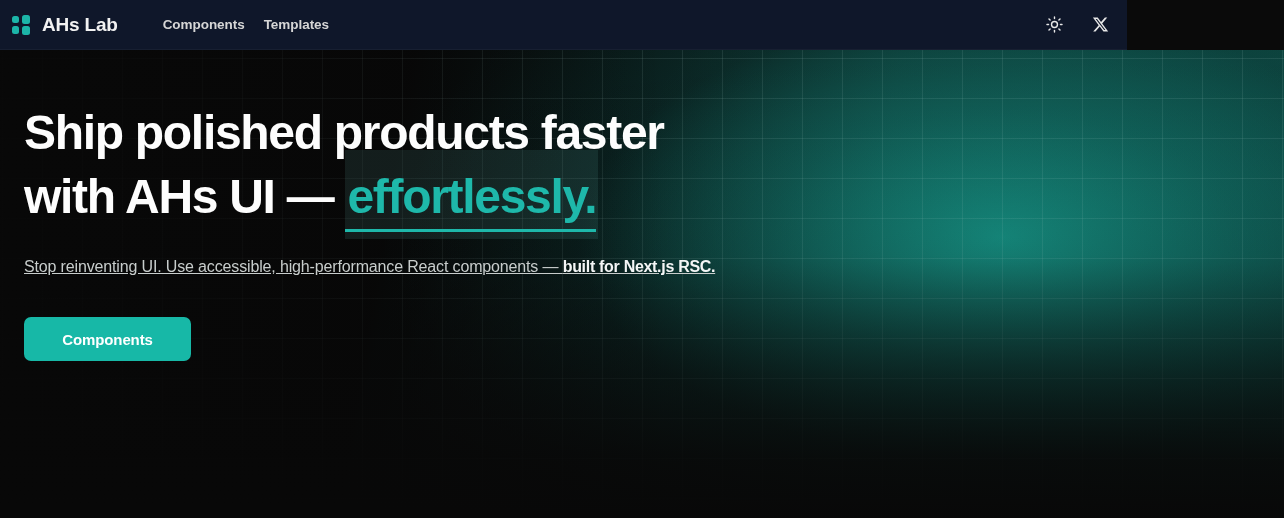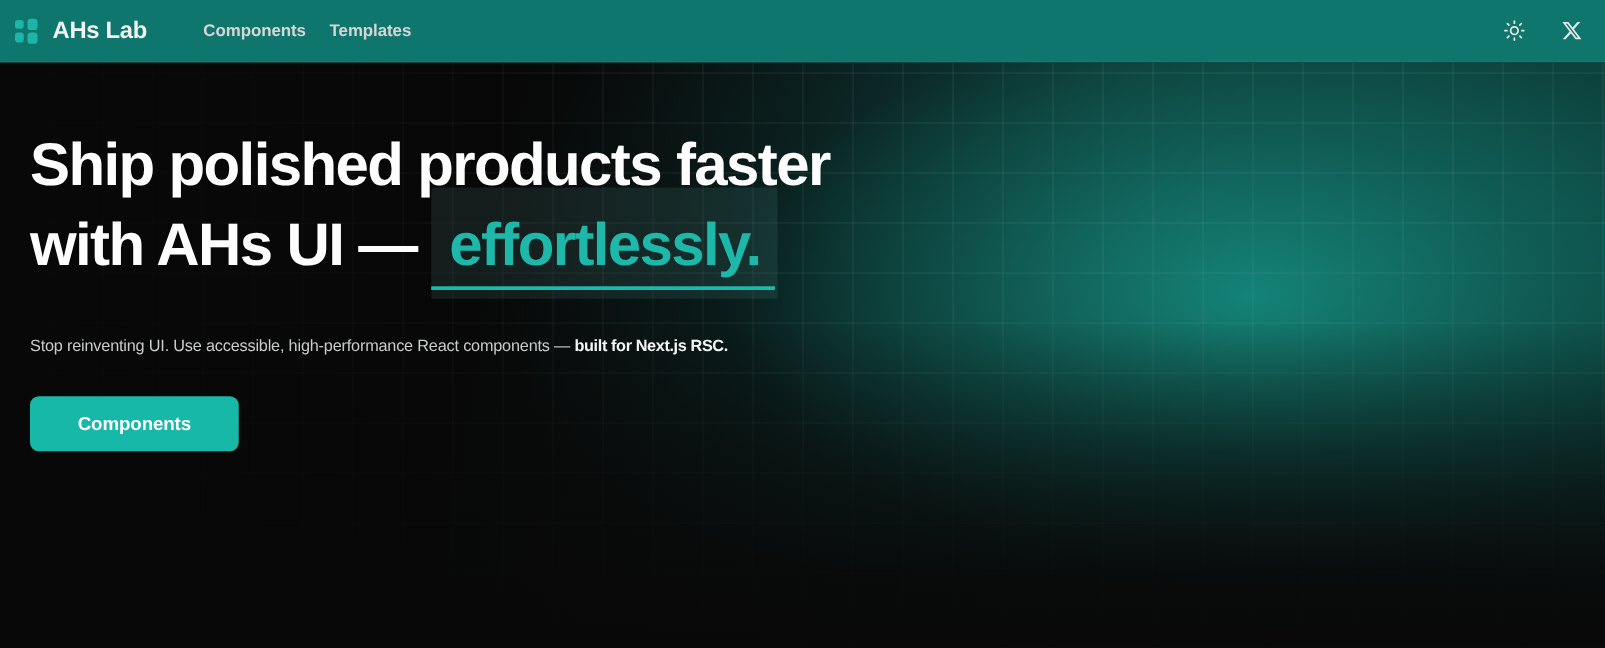--- a/index.html
+++ b/index.html
@@ -18,23 +18,23 @@
     width: 1284px;
     height: 518px;
     background: #0a0a0a;
     overflow: hidden;
   }
 
   
   .header {
     position: absolute;
     top: 0; left: 0;
-    width: 1284px;
+    width: 1127px;
     height: 50px;
-    background: #0f766e;
+    background: #0f172a;
     display: flex;
     align-items: center;
     z-index: 30;
     border-bottom: 1px solid rgba(255,255,255,0.035);
   }
 
   .brand {
     display: flex;
     align-items: center;
     gap: 10px;
@@ -164,21 +164,21 @@
     line-height: 64px;
     letter-spacing: -1.3px;
     white-space: nowrap;
   }
   .headline .line { display: block; }
 
   .hl-accent {
     position: relative;
     color: #1eb8aa;
     display: inline-block;
-    padding: 0 14px;
+    padding: 0 2px;
     text-decoration: none;
   }
   .hl-accent::before {
     content: "";
     position: absolute;
     left: 0;
     right: 0;
     top: -15px;
     bottom: -10px;
     background: rgba(110,200,190,0.115);
@@ -189,28 +189,29 @@
     position: absolute;
     left: 0;
     right: 2px;
     bottom: -3px;
     height: 3px;
     background: #1eb8aa;
   }
 
   .subhead {
     position: absolute;
-    top: 214px;
-    left: 0;
-    font-size: 13px;
+    top: 204px;
+    left: 0;
+    font-size: 16px;
     line-height: 26px;
     color: #c8cdcc;
     letter-spacing: -0.15px;
     white-space: nowrap;
     font-weight: normal;
+    text-decoration: underline;
   }
   .subhead .strong {
     color: #f4f6f6;
     font-weight: bold;
     letter-spacing: -0.3px;
   }
 
   .cta {
     position: absolute;
     top: 267px;

